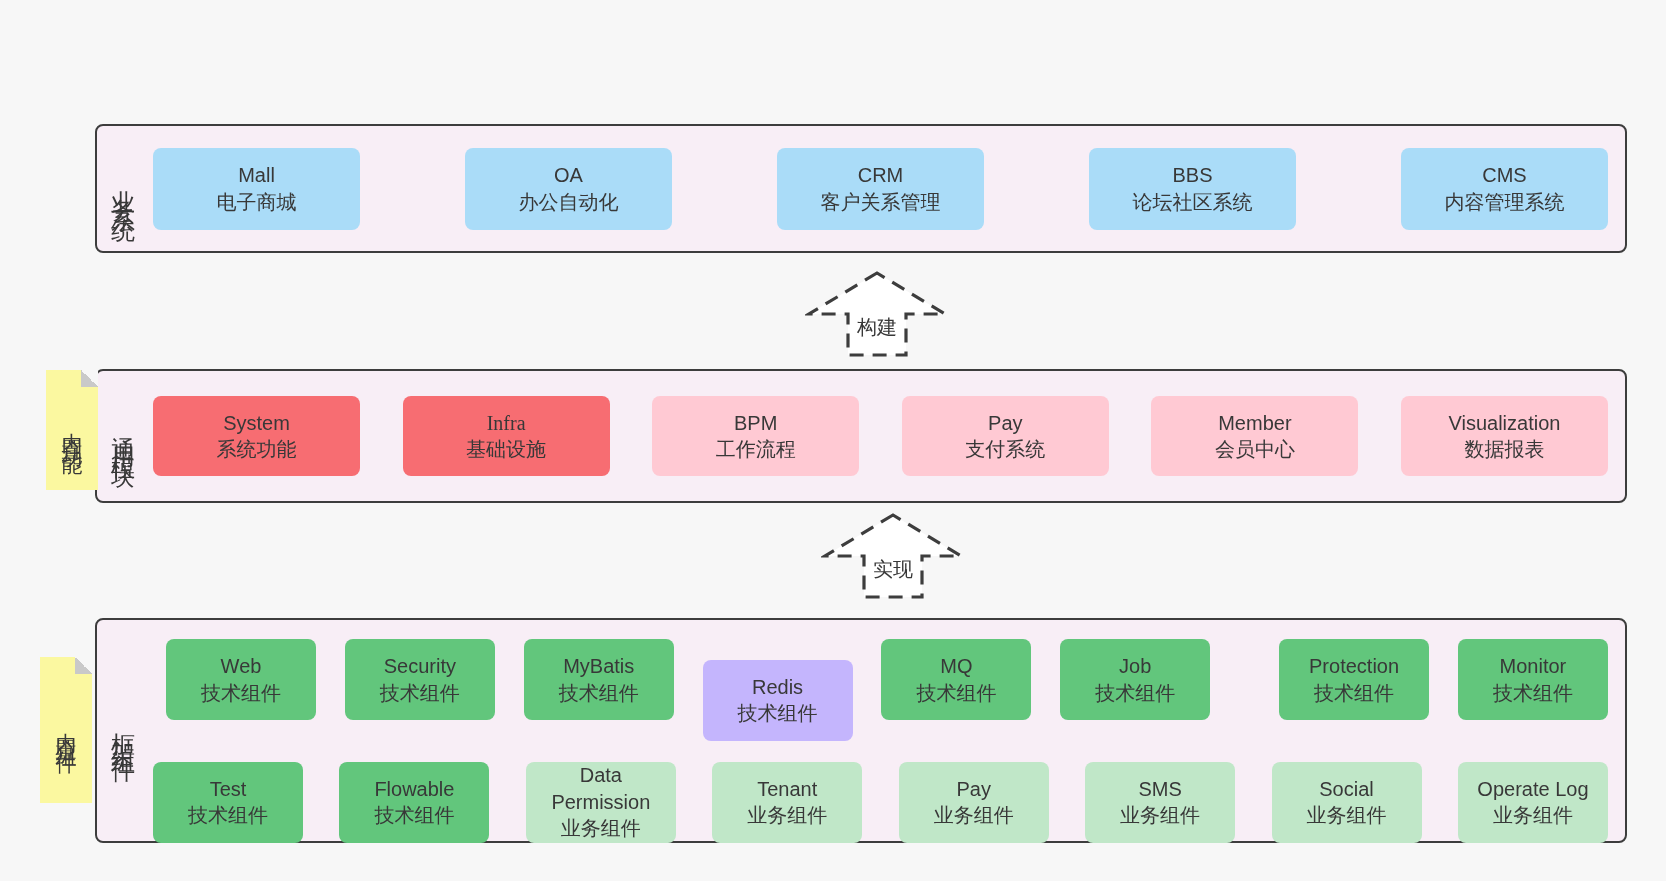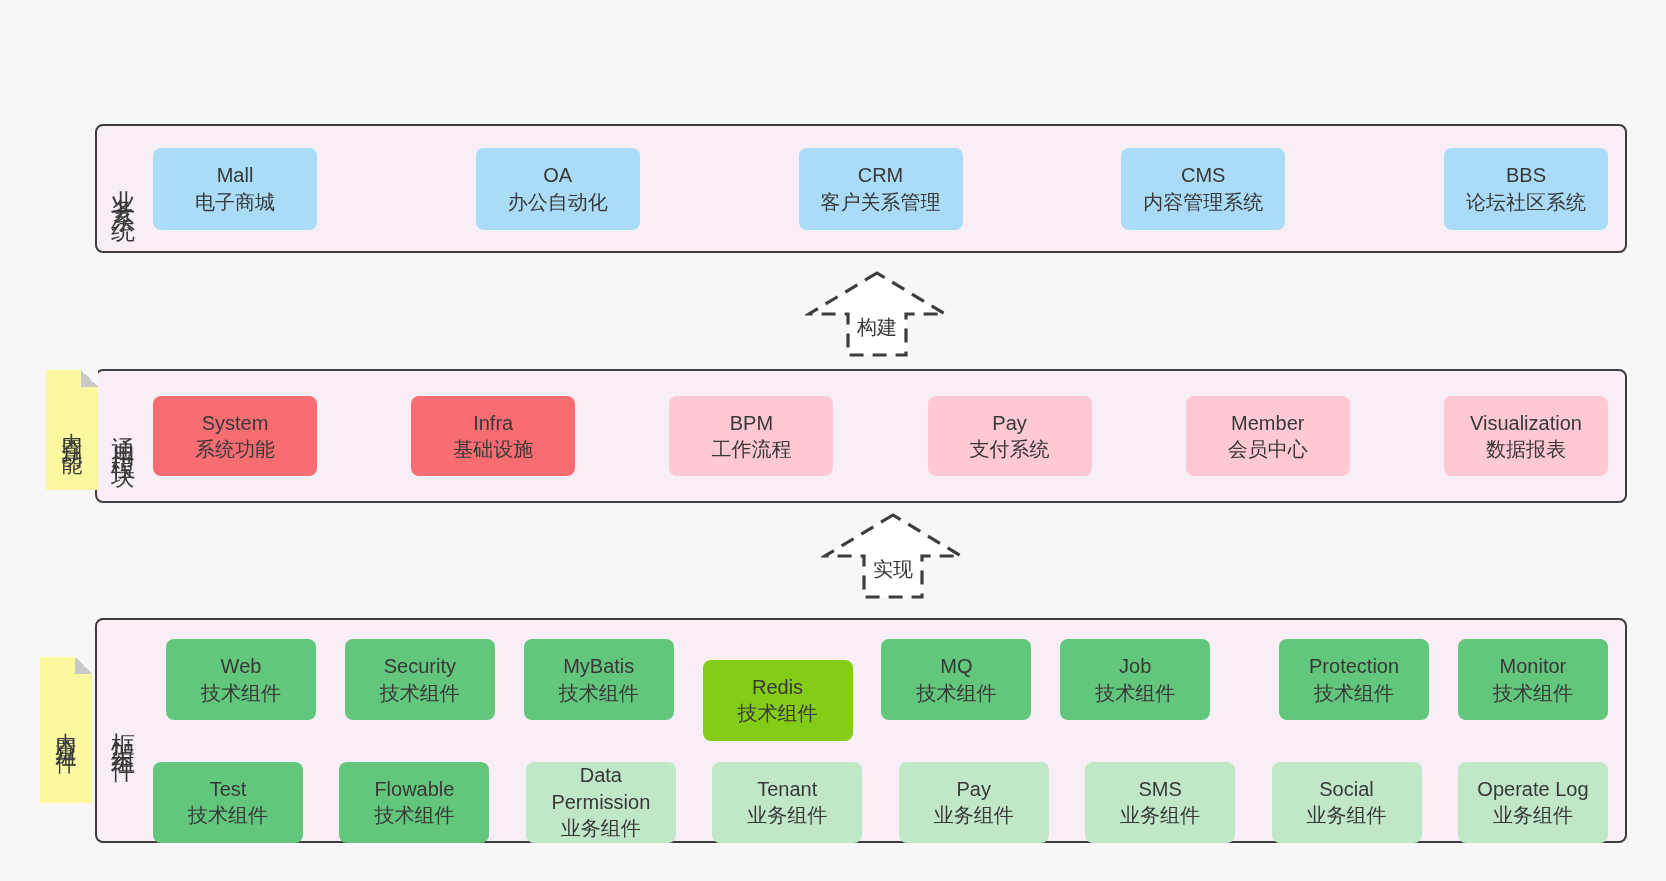--- a/index.html
+++ b/index.html
@@ -54,21 +54,21 @@
     height: 82px;
     border-radius: 8px;
     display: flex; flex-direction: column;
     align-items: center; justify-content: center;
     text-align: center;
     color: var(--text);
     font-size: 20px; line-height: 1.32;
     box-sizing: border-box;
     padding: 0 8px;
   }
-  .layer-business .box, .layer-modules .box { width: 164px; }
+  .layer-business .box, .layer-modules .box { width: 207px; }
   .layer-modules .box { height: 80px; }
   .layer-components .box { width: 150px; height: 81px; }
 
   
   .note {
     position: absolute;
     width: 52px;
     background: var(--noteYellow);
     z-index: 3;
     display: flex; align-items: center; justify-content: center;
@@ -129,26 +129,26 @@
           </div>
           <div class="box" style="background: rgb(170, 220, 248);">
             <div>OA</div>
             <div>办公自动化</div>
           </div>
           <div class="box" style="background: rgb(170, 220, 248);">
             <div>CRM</div>
             <div>客户关系管理</div>
           </div>
           <div class="box" style="background: rgb(170, 220, 248);">
+            <div>BBS</div>
+            <div>论坛社区系统</div>
+          </div>
+          <div class="box" style="background: rgb(170, 220, 248);">
             <div>CMS</div>
             <div>内容管理系统</div>
-          </div>
-          <div class="box" style="background: rgb(170, 220, 248);">
-            <div>BBS</div>
-            <div>论坛社区系统</div>
           </div>
         </div>
     </div>
   </div>
 
   <div class="arrow arrow-build">
     <svg viewBox="0 0 144 88">
       <polygon class="arrow-polygon" points="72,3 4,44 43,44 43,85 101,85 101,44 140,44"></polygon>
     </svg>
     <span class="arrow-label">构建</span>
@@ -157,21 +157,21 @@
   <div class="layer layer-modules">
     <div class="layer-label-col">
       <div class="layer-label">通用模块</div>
     </div>
     <div class="boxes-area">
       <div class="box-row">
           <div class="box" style="background: rgb(247, 109, 114);">
             <div>System</div>
             <div>系统功能</div>
           </div>
-          <div class="box" style="background: rgb(247, 109, 114);">
+          <div class="box" style="background: rgb(247, 109, 114); font-family: Liberation Serif, serif;">
             <div>Infra</div>
             <div>基础设施</div>
           </div>
           <div class="box" style="background: rgb(255, 201, 211);">
             <div>BPM</div>
             <div>工作流程</div>
           </div>
           <div class="box" style="background: rgb(255, 201, 211);">
             <div>Pay</div>
             <div>支付系统</div>
@@ -210,21 +210,21 @@
             <div>技术组件</div>
           </div>
           <div class="box" style="background: rgb(98, 198, 124);">
             <div>Security</div>
             <div>技术组件</div>
           </div>
           <div class="box" style="background: rgb(98, 198, 124);">
             <div>MyBatis</div>
             <div>技术组件</div>
           </div>
-          <div class="box" style="background: #84cc16; margin-top: 41px;">
+          <div class="box" style="background: #c4b5fd; margin-top: 41px;">
             <div>Redis</div>
             <div>技术组件</div>
           </div>
           <div class="box" style="background: rgb(98, 198, 124);">
             <div>MQ</div>
             <div>技术组件</div>
           </div>
           <div class="box" style="background: rgb(98, 198, 124);">
             <div>Job</div>
             <div>技术组件</div>

